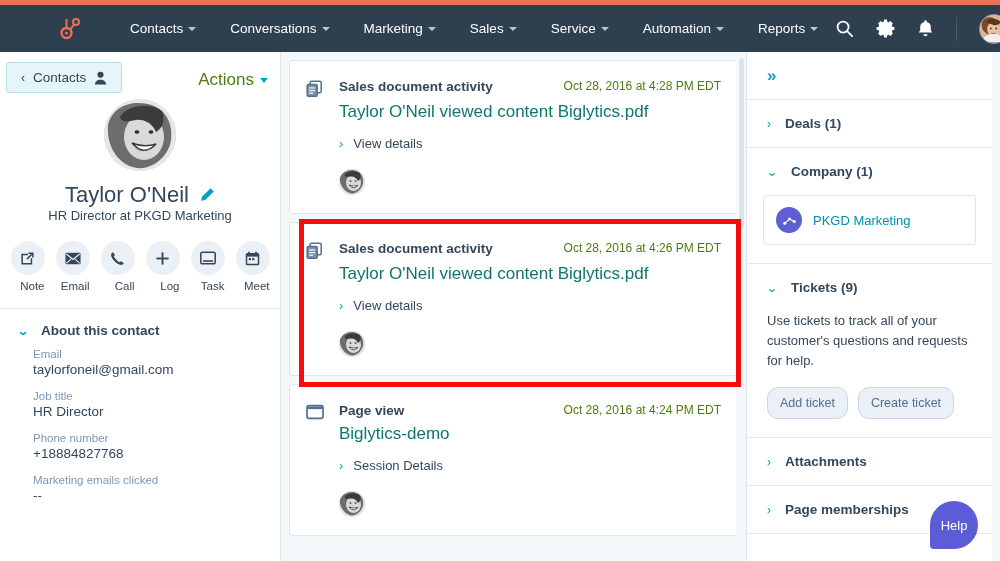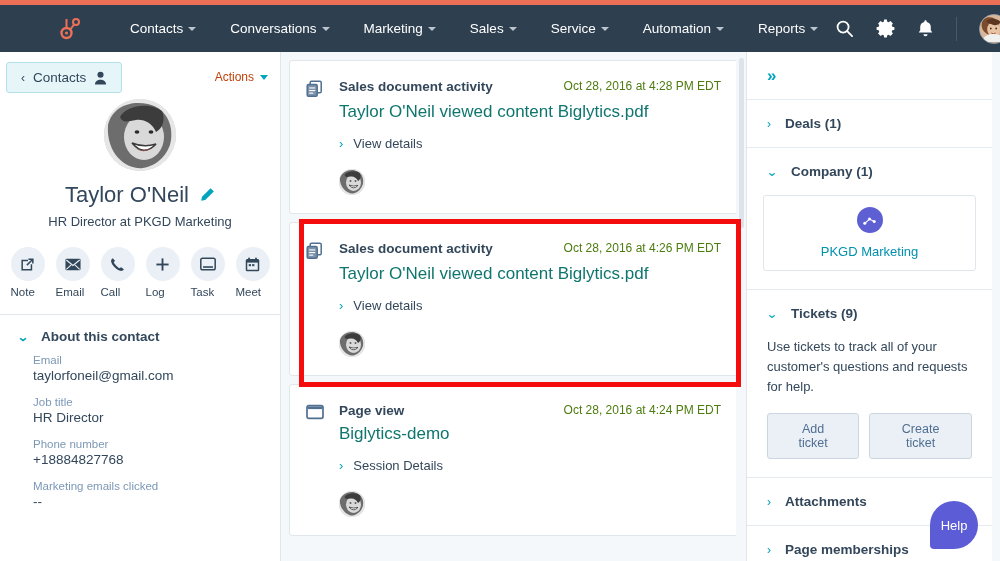--- a/index.html
+++ b/index.html
@@ -69,47 +69,47 @@
   .back-contacts {
     display: flex; align-items: center; gap: 8px;
     background: #e5f5f8; border: 1px solid #b3e0e6;
     border-radius: 3px; padding: 7px 14px;
     font-size: 13.5px; color: #33475b; cursor: pointer;
   }
   .back-chev { color: #33475b; font-size: 12px; }
   .person-icon { display: flex; align-items: center; }
   .actions-link {
     display: flex; align-items: center; gap: 6px;
-    color: #c2410c; font-size: 12px; cursor: pointer; padding-top: 8px;
+    color: #4d7c0f; font-size: 17px; cursor: pointer; padding-top: 8px;
   }
   .actions-caret {
     width: 0; height: 0;
     border-left: 4px solid transparent;
     border-right: 4px solid transparent;
     border-top: 5px solid #00a4bd;
   }
   .profile { text-align: center; padding-top: 6px; }
   .avatar-big {
     width: 72px; height: 72px; border-radius: 50%; margin: 0 auto;
     overflow: hidden; background: #cfcfcf; position: relative;
   }
   .contact-name-row {
     display: flex; align-items: center; justify-content: center;
     gap: 10px; margin-top: 11px;
   }
   .contact-name { font-size: 22px; color: #33475b; font-weight: 400; }
   .pencil { cursor: pointer; display: flex; }
   .contact-sub {
-    font-size: 13px; color: #33475b; margin-top: 6px;
+    font-size: 13px; color: #33475b; 
   }
   .quick-actions {
     display: flex; justify-content: center; gap: 11px;
     margin-top: 18px; padding-bottom: 16px;
   }
-  .qa { width: 34px; text-align: left; cursor: pointer; }
+  .qa { width: 34px; text-align: right; cursor: pointer; }
   .qa-circle {
     width: 34px; height: 34px; border-radius: 50%;
     background: #eaf0f6; display: flex; align-items: center; justify-content: center;
     margin: 0 auto;
   }
   .qa-label { font-size: 11.5px; color: #33475b; margin-top: 5px; }
   .left-divider { height: 1px; background: #e1e6ea; margin: 0 0px; }
   .about-header {
     display: flex; align-items: center; gap: 13px;
     padding: 14px 18px 10px 18px;
@@ -182,37 +182,37 @@
   }
   .dbl-chev { color: #00a4bd; font-size: 17px; letter-spacing: -2px; font-weight: bold;}
   .rs-section { border-bottom: 1px solid #e5eaef; }
   .rs-header {
     display: flex; align-items: center; gap: 14px;
     padding: 16px 18px 16px 20px; cursor: pointer;
   }
   .rs-title { font-size: 13.5px; font-weight: bold; color: #33475b; }
   .company-card {
     margin: 0 16px 18px 16px; border: 1px solid #e1e6ea; border-radius: 3px;
-    padding: 11px 12px; display: flex; align-items: center; gap: 11px; flex-direction: column;
+    padding: 11px 12px; display: flex; align-items: center; gap: 11px;
   }
   .company-avatar {
     width: 26px; height: 26px; border-radius: 50%;
     background: #5f5fd4; display: flex; align-items: center; justify-content: center;
     flex: 0 0 26px;
   }
   .company-name { font-size: 13px; color: #0091ae; cursor: pointer; }
   .tickets-text {
     padding: 0 20px 0 20px; font-size: 13px; color: #33475b; line-height: 1.55;
   }
   .ticket-btns {
     display: flex; gap: 10px; padding: 16px 20px 18px 20px;
   }
   .btn-secondary {
-    background: #eaf0f6; border: 1px solid #cbd6e2; border-radius: 3px;
-    color: #506e91; font-size: 12.5px; padding: 8px 26px; cursor: pointer;
+    background: #eaf0f6; border: 1px solid #cbd6e2; border-radius: 11px;
+    color: #506e91; font-size: 12.5px; padding: 8px 12px; cursor: pointer;
   }
   .help-btn {
     position: absolute; right: 14px; bottom: 12px;
     width: 48px; height: 48px; background: #5c5cd6; color: #fff;
     border-radius: 24px 24px 24px 4px;
     display: flex; align-items: center; justify-content: center;
     font-size: 13px; cursor: pointer; z-index: 30;
   }
 </style>
 </head>

